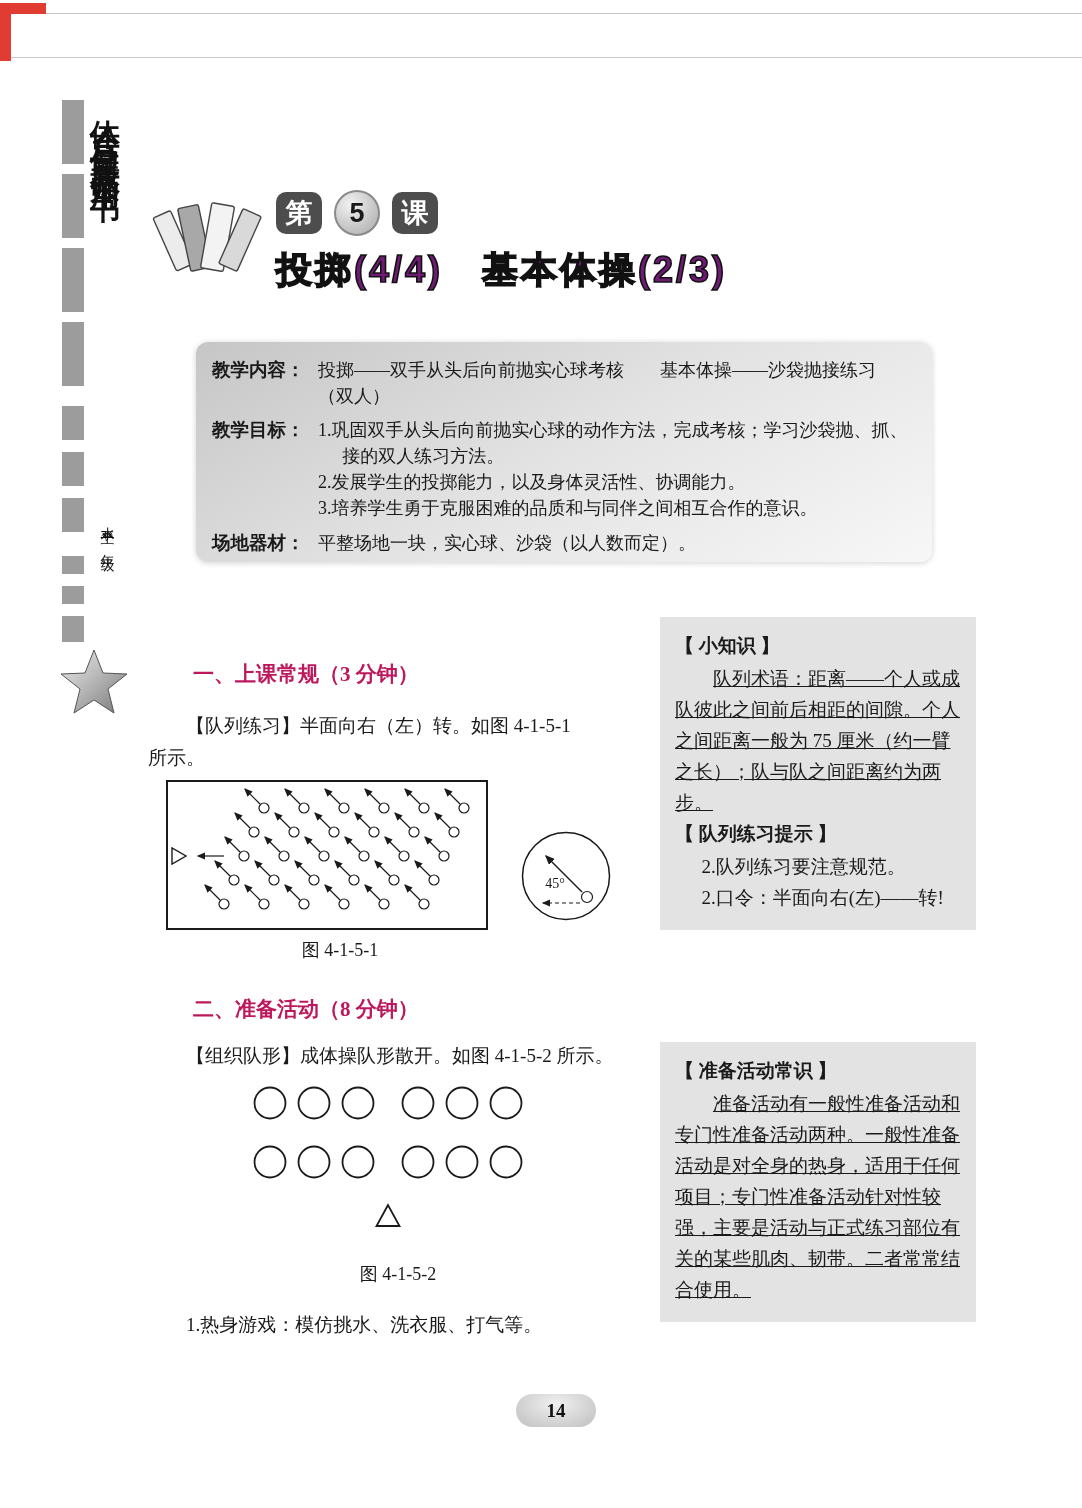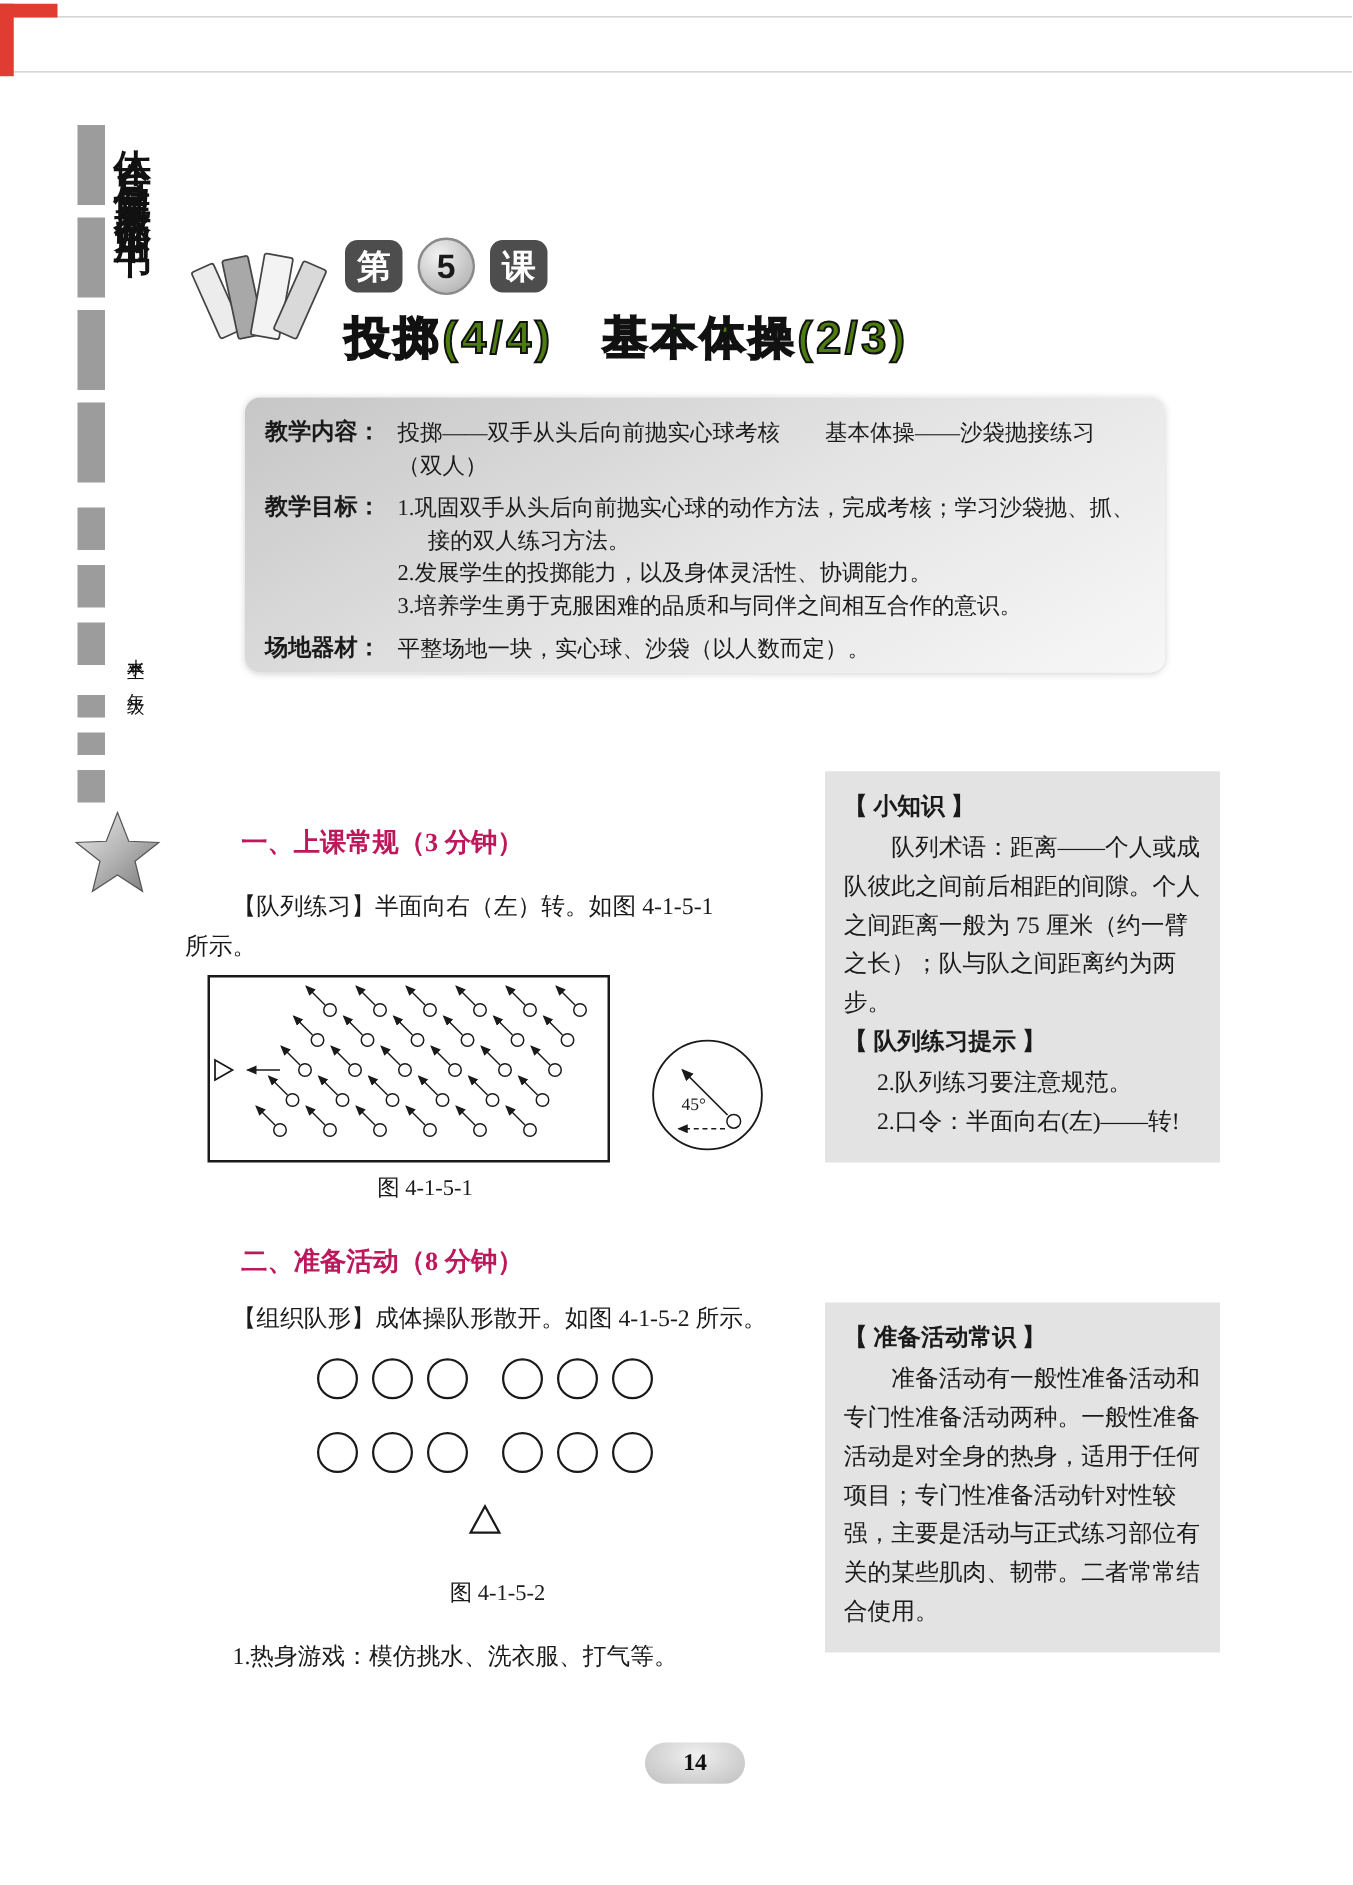--- a/index.html
+++ b/index.html
@@ -41,25 +41,25 @@
   .badge.circ {
     width:46px; height:46px; border-radius:50%;
     background:radial-gradient(circle at 35% 30%, #f2f2f2, #a8a8a8);
     border:2px solid #8a8a8a; color:#1a1a1a; font-size:27px;
     font-family:"Liberation Sans","DejaVu Sans",sans-serif;
   }
   .lesson-title {
     position:absolute; left:276px; top:246px;
     font-family:"Liberation Sans","DejaVu Sans",sans-serif;
     font-weight:bold; font-size:36px; letter-spacing:3px;
-    color:#4d7c0f; -webkit-text-stroke:1.6px #111;
+    color:#701a75; -webkit-text-stroke:1.6px #111;
   }
 
   .overview {
-    position:absolute; left:196px; top:318px; width:736px; height:220px;
+    position:absolute; left:196px; top:342px; width:736px; height:220px;
     border-radius:12px; padding:15px 18px 0 16px;
     background:linear-gradient(150deg,#c6c6c6 0%,#e3e3e3 50%,#f7f7f7 100%);
     box-shadow:0 1px 6px rgba(0,0,0,0.18);
     font-size:18px; line-height:1.45;
   }
   .orow { display:flex; margin-bottom:8px; }
   .olabel { width:106px; flex:none; font-weight:bold; font-size:18.5px; }
   .ocontent { flex:1; }
   .goal { padding-left:1.35em; text-indent:-1.35em; }
 
@@ -80,21 +80,21 @@
   .fig2 { position:absolute; left:250px; top:1085px; }
   .cap2 { left:250px; top:1262px; width:296px; }
   .note { position:absolute; left:148px; top:1312px; width:510px; font-size:19px; text-indent:2em; }
 
   .sbox {
     position:absolute; left:660px; width:316px; background:#e3e3e3;
     padding:14px 15px 16px; font-size:19px; line-height:1.63;
   }
   .sbox1 { top:617px; } .sbox2 { top:1042px; }
   .bh { font-weight:bold; font-size:19px; margin-bottom:2px; }
-  .btext { text-indent:2em; }
+  .btext { text-indent:2em;text-decoration:underline; }
   .bitem { padding-left:1.4em; }
 
   .pagenum {
     position:absolute; left:516px; top:1394px; width:80px; height:33px;
     border-radius:17px; background:radial-gradient(ellipse at 50% 30%, #f0f0f0, #bfbfbf);
     display:flex; align-items:center; justify-content:center;
     font-weight:bold; font-size:19px; color:#111;
   }
 </style>
 </head>

